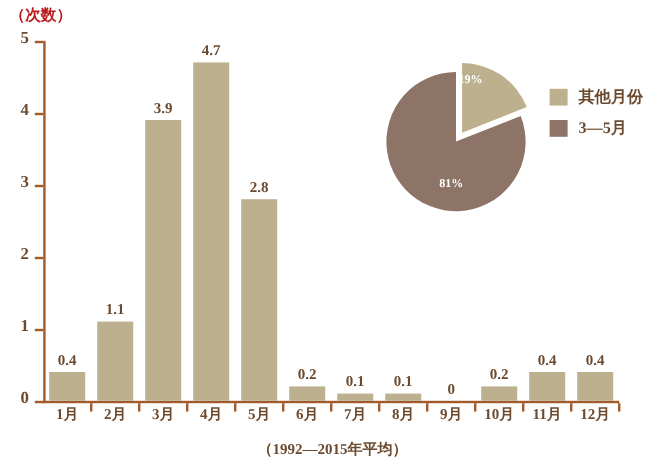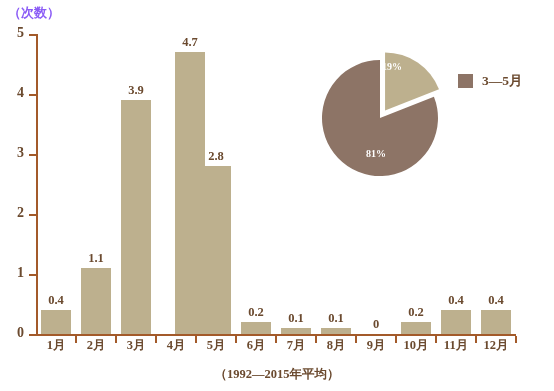--- a/index.html
+++ b/index.html
@@ -16,21 +16,21 @@
     color: #6b4a2f;
   }
 
   
   .y-unit {
     position: absolute;
     left: 8px;
     top: 4px;
     font-size: 13px;
     font-weight: bold;
-    color: #8b5cf6;
+    color: #b91c1c;
     letter-spacing: 0px;
     white-space: nowrap;
   }
 
   
   .plot {
     position: absolute;
     left: 36px;
     top: 34px;
     width: 480px;
@@ -223,21 +223,21 @@
       <div class="bar-slot" style="left: 40px; width: 40px;">
         <div class="bar" style="height: 66px; background: rgb(189, 176, 142); left: 5px;"></div>
         <div class="bar-value" style="width: 40px; bottom: 69px;">1.1</div>
       </div>
       <div class="bar-cat" style="left: 40px; width: 40px;">2月</div>
       <div class="bar-slot" style="left: 80px; width: 40px;">
         <div class="bar" style="height: 234px; background: rgb(189, 176, 142); left: 5px;"></div>
         <div class="bar-value" style="width: 40px; bottom: 237px;">3.9</div>
       </div>
       <div class="bar-cat" style="left: 80px; width: 40px;">3月</div>
-      <div class="bar-slot" style="left: 134px; width: 40px; margin-top: 26px;">
+      <div class="bar-slot" style="left: 120px; width: 40px; margin-top: 26px;">
         <div class="bar" style="height: 282px; background: rgb(189, 176, 142); left: 5px;"></div>
         <div class="bar-value" style="width: 40px; bottom: 285px;">4.7</div>
       </div>
       <div class="bar-cat" style="left: 120px; width: 40px;">4月</div>
       <div class="bar-slot" style="left: 160px; width: 40px;">
         <div class="bar" style="height: 168px; background: rgb(189, 176, 142); left: 5px;"></div>
         <div class="bar-value" style="width: 40px; bottom: 171px;">2.8</div>
       </div>
       <div class="bar-cat" style="left: 160px; width: 40px;">5月</div>
       <div class="bar-slot" style="left: 200px; width: 40px;">
@@ -283,16 +283,20 @@
   <svg width="140" height="170" viewBox="0 0 140 170">
     <path id="pie-slice-major" d="M 68 92 L 121.92703618151859 70.64877594428869 A 58 58 0 1 1 67.99999999999999 34 Z" fill="#8d7466"></path>
     <path id="pie-slice-minor" d="M 73.05875040066917 84.55627483152894 L 73.05875040066917 26.55627483152894 A 58 58 0 0 1 126.98578658218776 63.205050775817625 Z" fill="#bdb08e"></path>
   </svg>
   <div class="pie-label l-19">19%</div>
   <div class="pie-label l-81">81%</div>
 </div>
 
 <div class="legend" id="legend">
     <div class="legend-row">
+      <span class="legend-swatch" style="background: rgb(189, 176, 142);"></span>
+      <span class="legend-text">其他月份</span>
+    </div>
+    <div class="legend-row">
       <span class="legend-swatch" style="background: rgb(141, 116, 102);"></span>
       <span class="legend-text">3—5月</span>
     </div>
   </div>
 
 </body></html>

